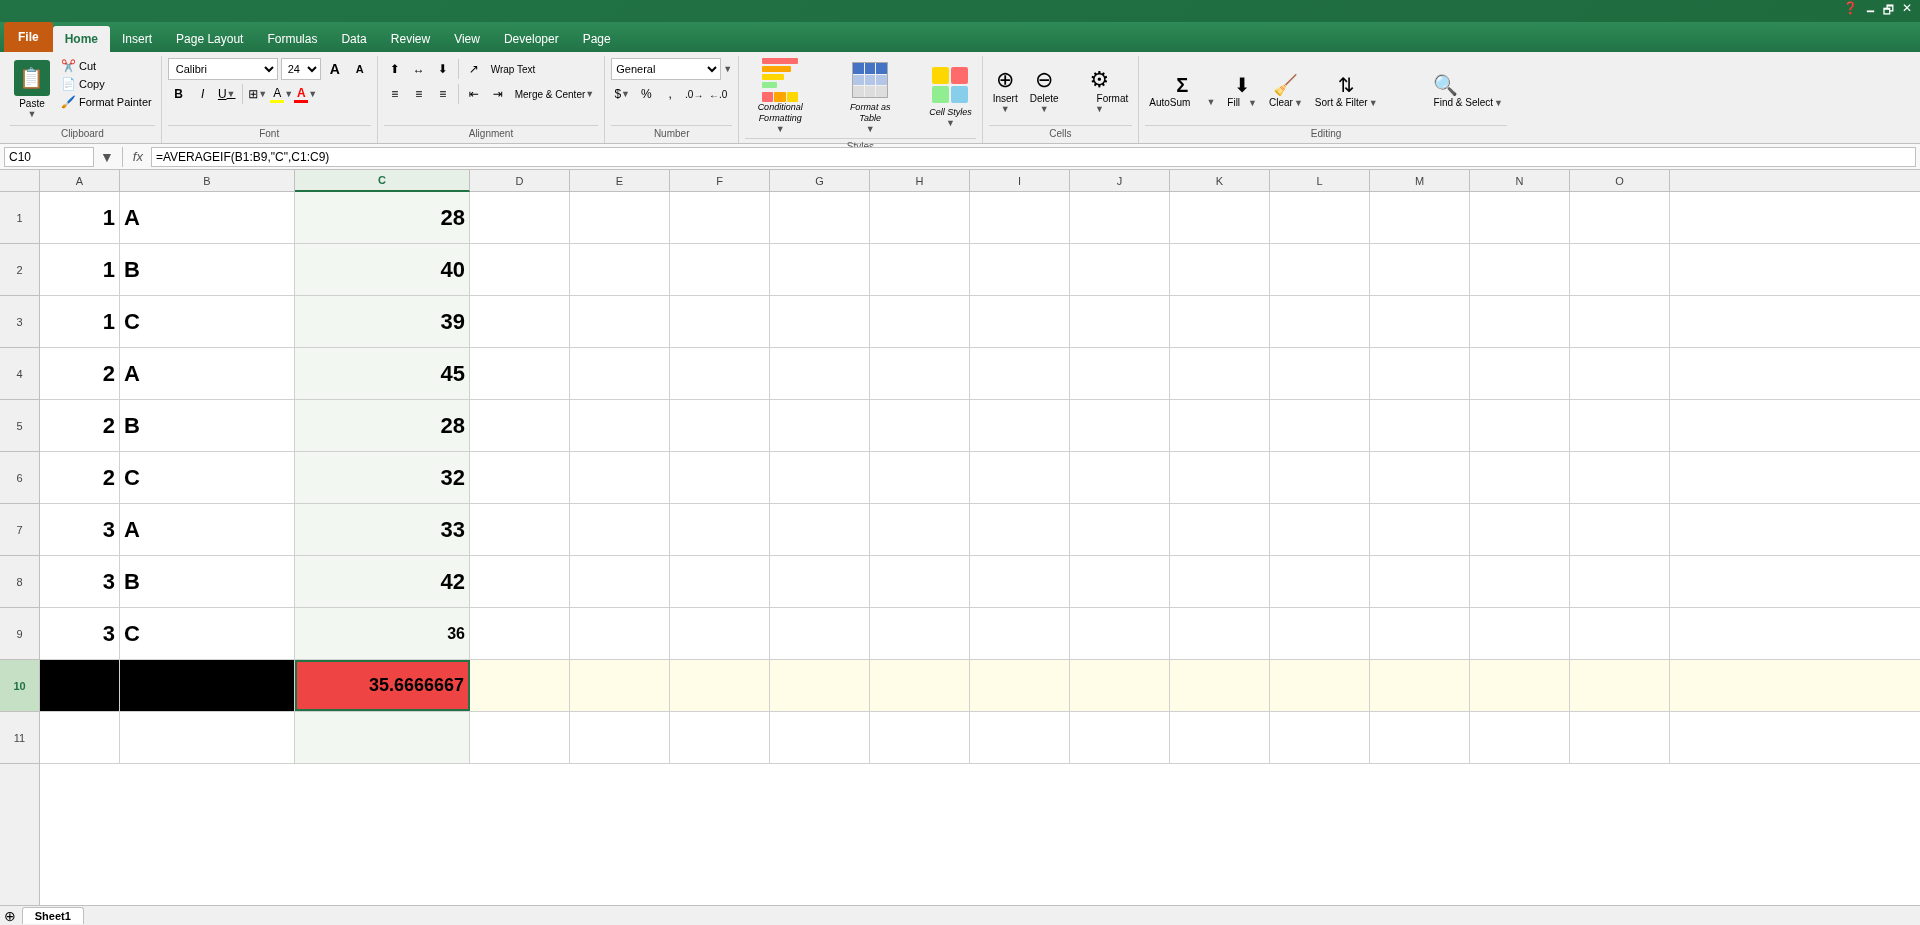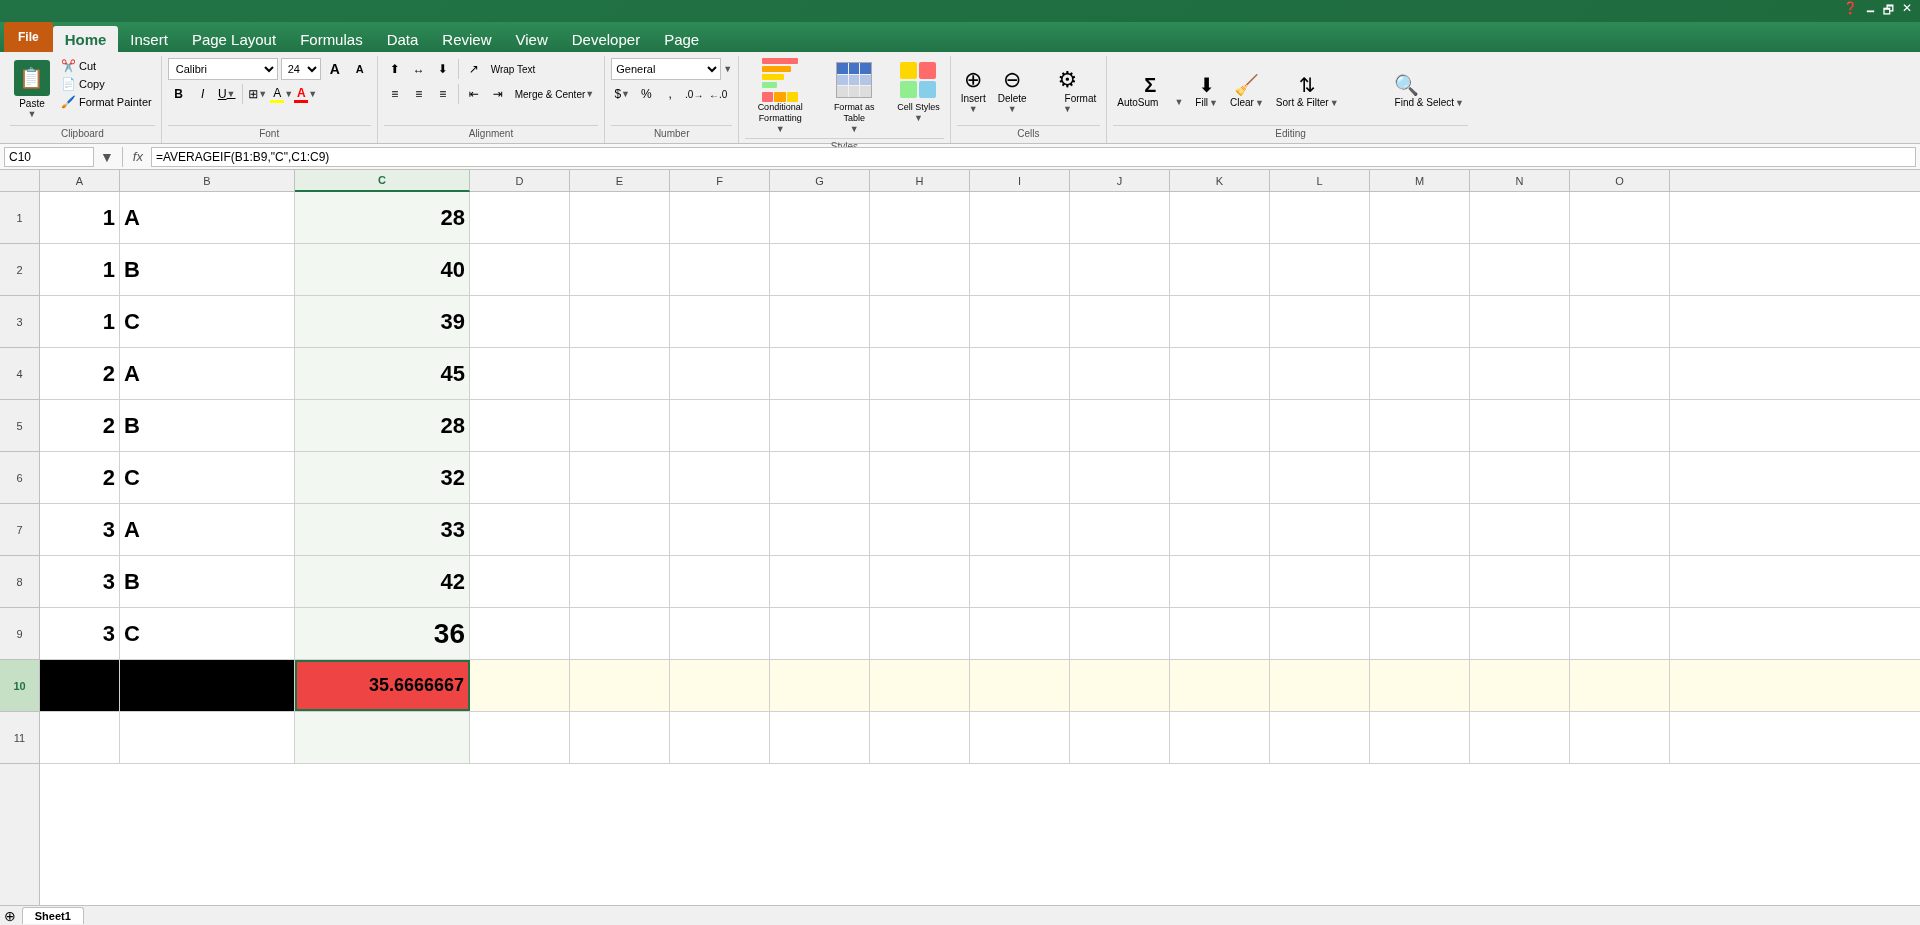--- a/index.html
+++ b/index.html
@@ -23,21 +23,21 @@
     .ribbon-tabs {
       background: linear-gradient(180deg, #2e8b57 0%, #217346 100%);
       display: flex;
       align-items: flex-end;
       height: 30px;
       padding-left: 4px;
     }
     .ribbon-tab {
       padding: 4px 12px;
       color: white;
-      font-size: 15px;
+      font-size: 12px;
       cursor: pointer;
       border-radius: 3px 3px 0 0;
       height: 26px;
       display: flex;
       align-items: center;
     }
     .ribbon-tab.active {
       background: #f0f0f0;
       color: #217346;
       font-weight: 600;
@@ -539,21 +539,21 @@
         <div class="icon-btn">%</div>
         <div class="icon-btn">,</div>
         <div class="icon-btn" style="font-size:10px;">.0→</div>
         <div class="icon-btn" style="font-size:10px;">←.0</div>
       </div>
     </div>
     <div class="ribbon-group-label">Number</div>
   </div>
 
   <div class="ribbon-group">
-    <div class="ribbon-group-content" style="gap:4px; align-items:flex-start;">
+    <div class="ribbon-group-content" style="gap:20px; align-items:center;font-style:italic;">
 
       <div class="styles-big-btn">
         <div class="styles-big-icon">
           <div style="display:flex;flex-direction:column;gap:2px;width:36px;">
             <div class="cond-bar" style="background:#ff6b6b;width:100%;height:6px;"></div>
             <div class="cond-bar" style="background:#ffa500;width:80%;height:6px;"></div>
             <div class="cond-bar" style="background:#ffd700;width:60%;height:6px;"></div>
             <div class="cond-bar" style="background:#90ee90;width:40%;height:6px;"></div>
             <div style="display:flex;gap:1px;margin-top:2px;">
               <div style="width:12px;height:10px;background:#ff6b6b;border-radius:1px;"></div>
@@ -627,21 +627,21 @@
         <div style="display:flex;align-items:center;gap:2px;">
           <span style="font-size:20px; font-weight:bold;">Σ</span>
         </div>
         <div style="display:flex;align-items:center;gap:16px;">
           <span style="font-size:10px;">AutoSum</span>
           <span class="dropdown-arrow">▼</span>
         </div>
       </div>
       <div class="editing-btn">
         <div style="font-size:20px;">⬇</div>
-        <div style="display:flex;align-items:flex-end;gap:1px;">
+        <div style="display:flex;align-items:flex-end;gap:8px;">
           <span style="font-size:10px;">Fill</span>
           <span class="dropdown-arrow">▼</span>
         </div>
       </div>
       <div class="editing-btn">
         <div style="font-size:20px;">🧹</div>
         <div style="display:flex;align-items:center;gap:1px;">
           <span style="font-size:10px;">Clear</span>
           <span class="dropdown-arrow">▼</span>
         </div>
@@ -853,21 +853,21 @@
         <div class="grid-cell col-k"></div>
         <div class="grid-cell col-l"></div>
         <div class="grid-cell col-m"></div>
         <div class="grid-cell col-n"></div>
         <div class="grid-cell col-o"></div>
       </div>
 
       <div class="grid-row">
         <div class="grid-cell col-a cell-right" style="font-size:22px; font-weight:bold;">3</div>
         <div class="grid-cell col-b cell-left" style="font-size:22px; font-weight:bold;">C</div>
-        <div class="grid-cell col-c cell-right active-col" style="font-size:28px; font-weight:bold;">36</div>
+        <div class="grid-cell col-c cell-right active-col" style="font-size:16px; font-weight:bold;">36</div>
         <div class="grid-cell col-d"></div>
         <div class="grid-cell col-e"></div>
         <div class="grid-cell col-f"></div>
         <div class="grid-cell col-g"></div>
         <div class="grid-cell col-h"></div>
         <div class="grid-cell col-i"></div>
         <div class="grid-cell col-j"></div>
         <div class="grid-cell col-k"></div>
         <div class="grid-cell col-l"></div>
         <div class="grid-cell col-m"></div>

